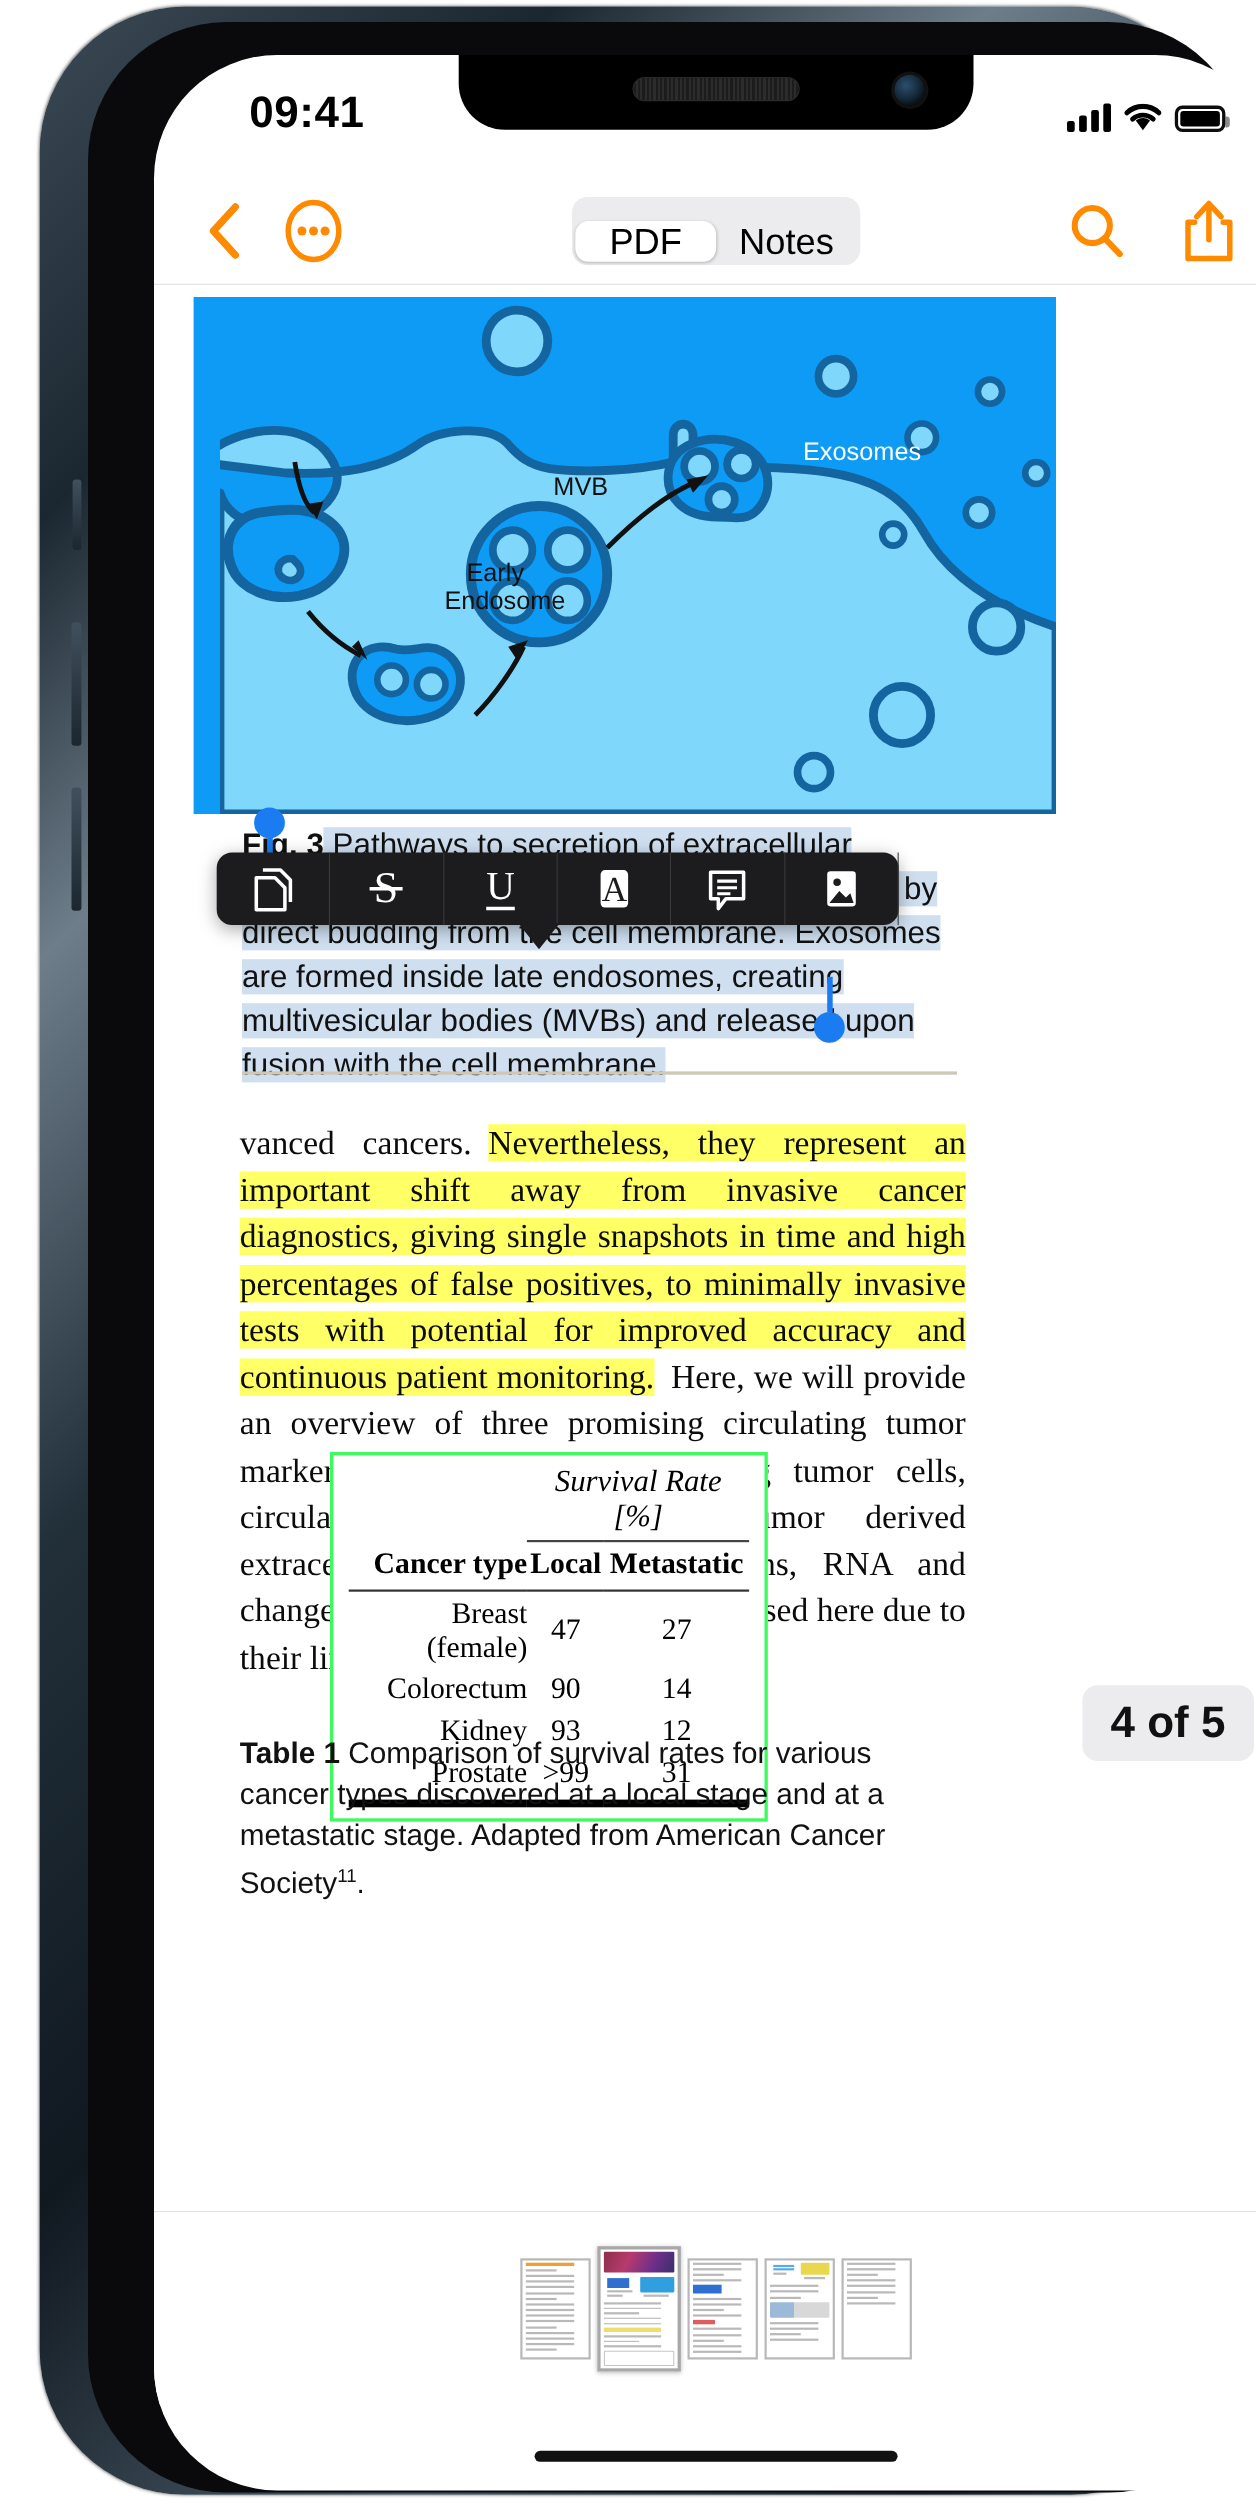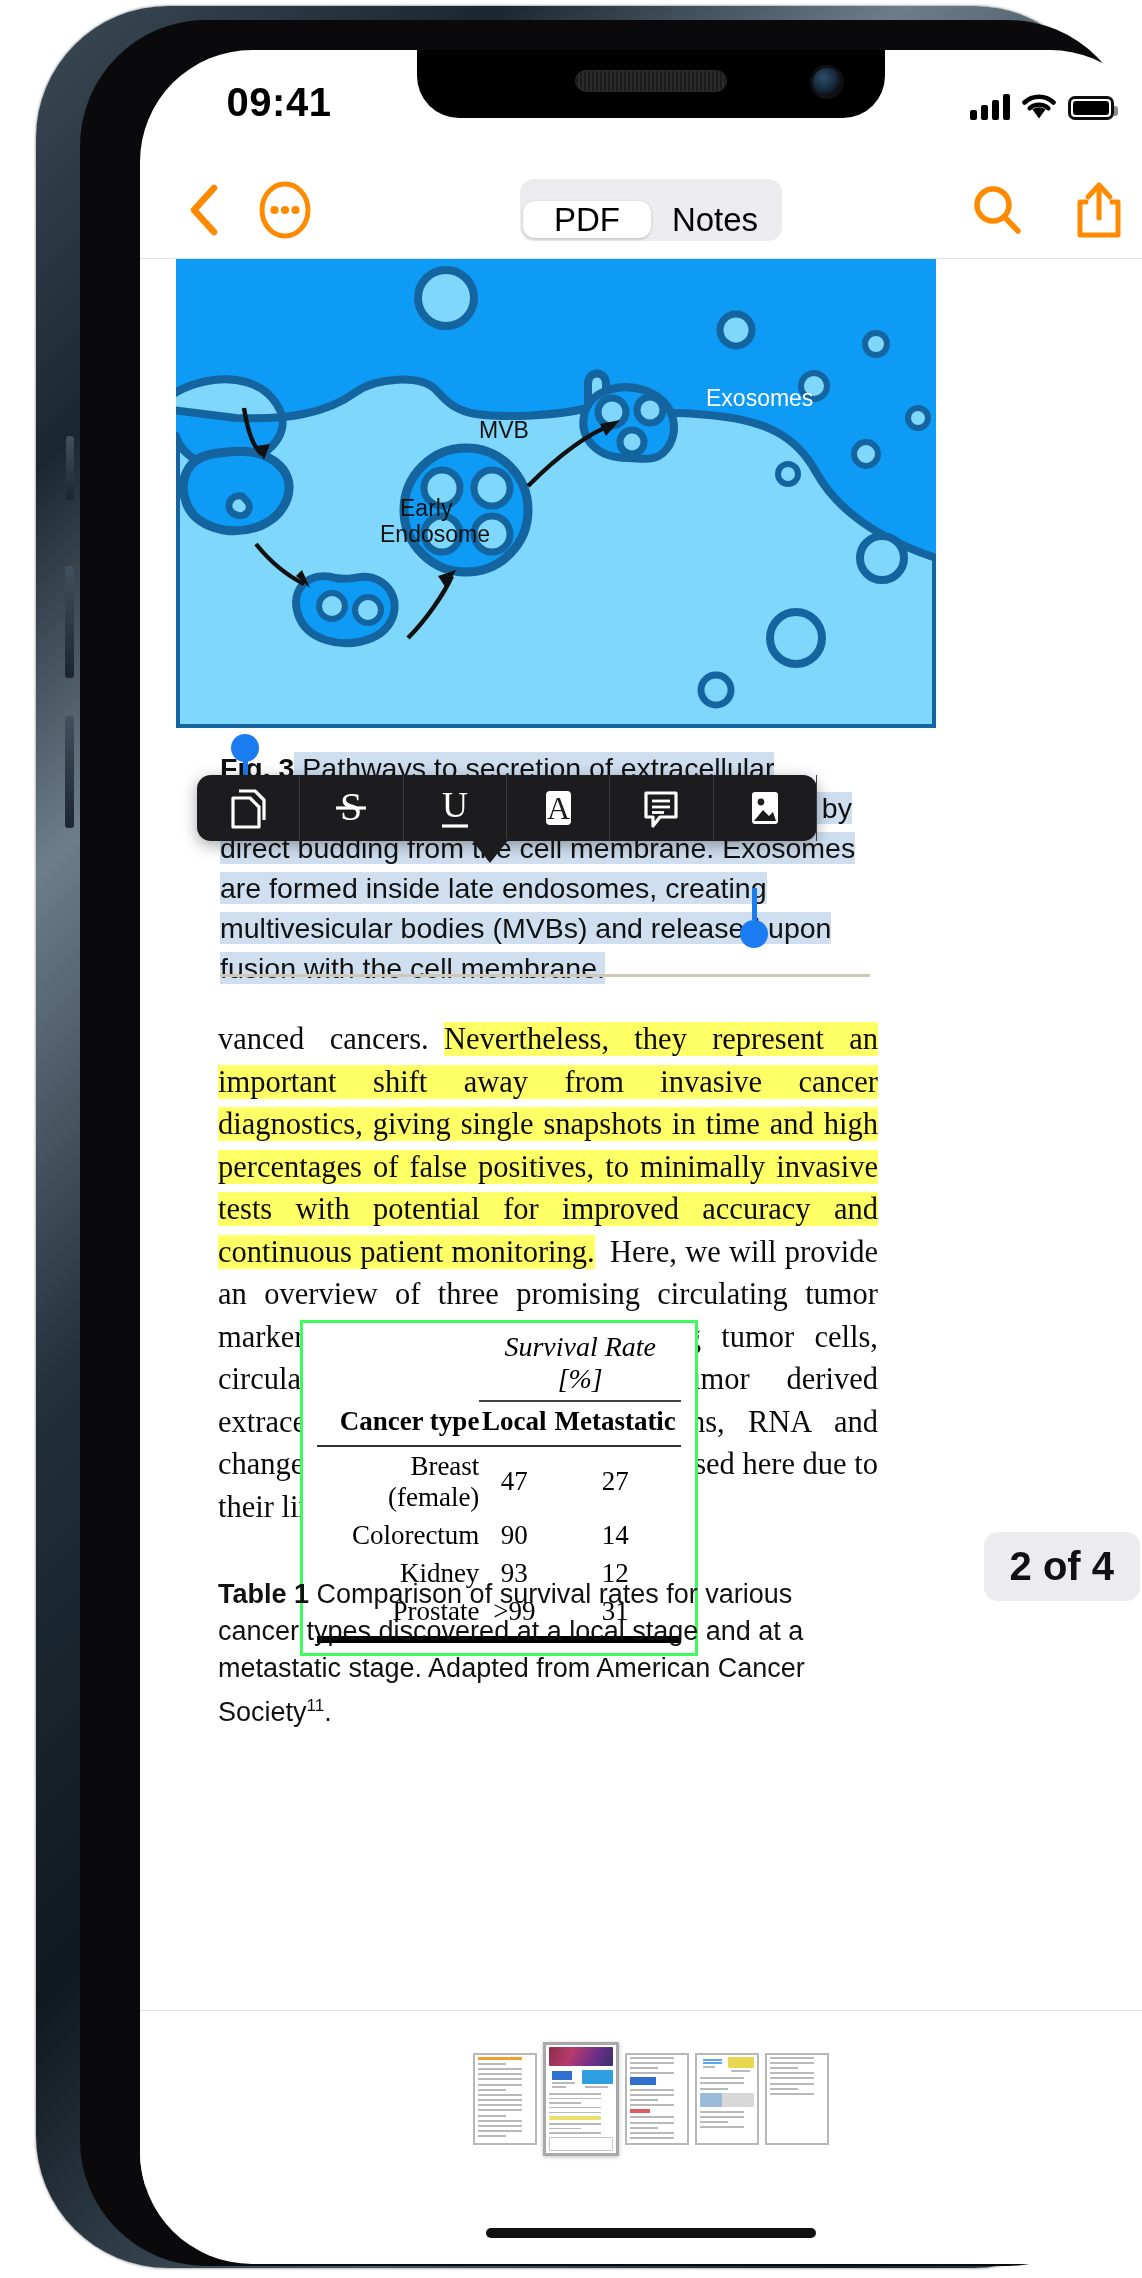--- a/index.html
+++ b/index.html
@@ -84,21 +84,21 @@
     margin-top:19px;
   }
   .seg div.on{background:#fff;box-shadow:0 1px 3px rgba(0,0,0,.22);}
   .nav-right{position:absolute;right:34px;display:flex;align-items:center;gap:44px;}
   .nav-ic{width:58px;height:58px;display:flex;align-items:center;justify-content:center;cursor:pointer;}
 
   
   .doc{position:absolute;left:0;top:208px;width:1022px;height:1752px;background:#fff;overflow:hidden;}
 
   
-  .figure{position:absolute;left:36px;top:0;width:760px;height:470px;overflow:hidden;background:#0e9bf5;}
+  .figure{position:absolute;left:36px;top:12px;width:760px;height:470px;overflow:hidden;background:#0e9bf5;padding-left:24px;}
   .figure svg{display:block;}
 
   
   .caption{
     position:absolute;left:80px;top:490px;width:650px;
     font-family:"Liberation Sans",sans-serif;font-size:28.5px;line-height:40px;color:#111;
   }
   .caption .sel{background:#cfdff0;}
   .caption b{font-weight:700;}
   .caption-rule{position:absolute;left:80px;top:716px;width:650px;height:3px;background:#cfc8b7;}
@@ -425,21 +425,21 @@
                     <td colspan="3" class="rule-thick" style="height:6px;"></td>
                   </tr>
             </tbody>
               </table>
           </div>
 
           <div class="tblcap">
             <b>Table 1</b><span> Comparison of survival rates for various cancer types discovered at a local stage and at a metastatic stage. Adapted from American Cancer Society</span><sup>11</sup><span>.</span>
           </div>
 
-          <div class="pagebadge">2 of 4</div>
+          <div class="pagebadge">4 of 5</div>
         </div>
 
         <div class="thumbbar">
           <div class="thumb">
             <div class="tl m" style="background:#f0a030;height:3px;"></div>
             <div class="tl s"></div>
               <div class="tl m"></div>
               <div class="tl m"></div>
             <div class="tl m"></div>
               <div class="tl m"></div>

